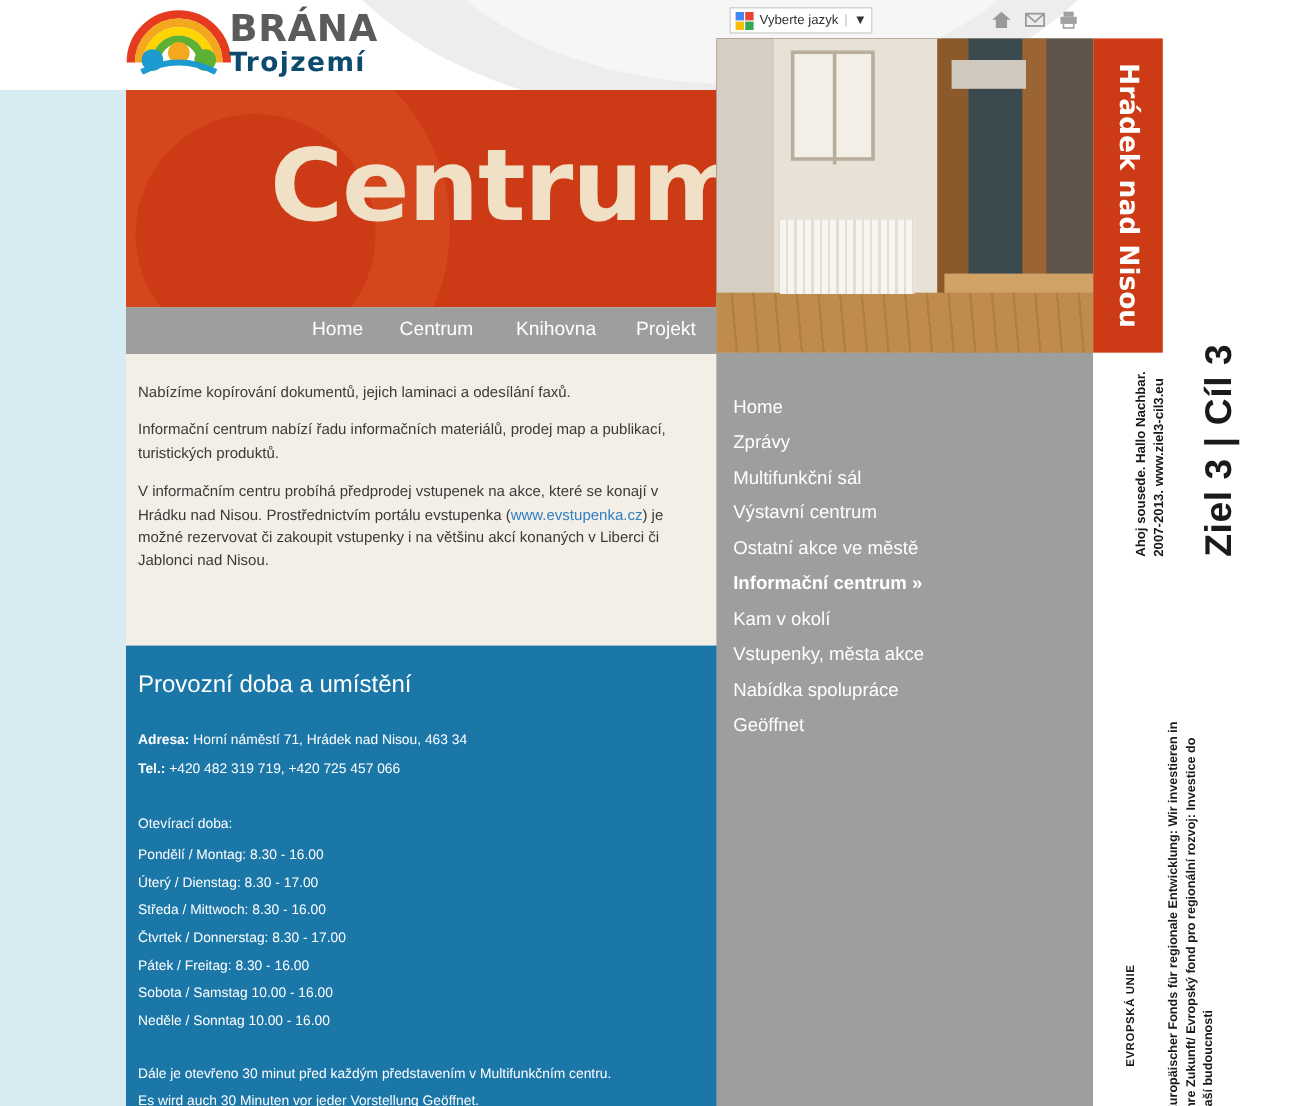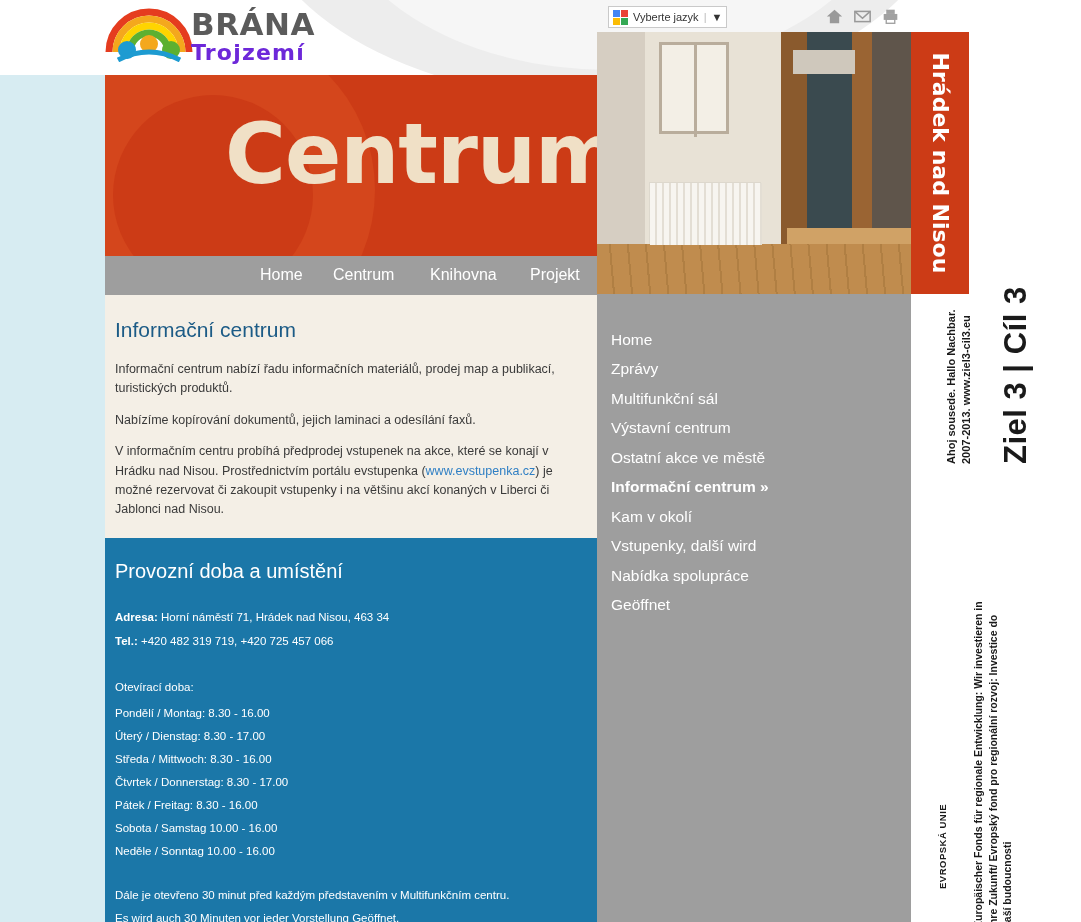--- a/index.html
+++ b/index.html
@@ -61,21 +61,21 @@
   .logo-brana {
     font-size: 31px;
     font-weight: bold;
     color: #5b5b5b;
     letter-spacing: 0.5px;
     font-family: "DejaVu Sans", sans-serif;
   }
   .logo-trojzemi {
     font-size: 22px;
     font-weight: bold;
-    color: #6d28d9;
+    color: #0c4a6e;
     letter-spacing: 1.2px;
     margin-top: 2px;
     font-family: "DejaVu Sans", sans-serif;
   }
 
   
   .body-bg {
     position: absolute;
     left: 0; top: 75px;
     width: 1081px; height: 847px;
@@ -409,23 +409,22 @@
   </div>
 
   <div class="navbar">
     <div class="nav-item" style="left:155px">Home</div>
     <div class="nav-item" style="left:228px">Centrum</div>
     <div class="nav-item" style="left:325px">Knihovna</div>
     <div class="nav-item" style="left:425px">Projekt</div>
   </div>
 
   <div class="content-inner">
-    <h1 class="page-title">Informační centrum</h1>
+    <p class="para">Nabízíme kopírování dokumentů, jejich laminaci a odesílání faxů.</p>
     <p class="para">Informační centrum nabízí řadu informačních materiálů, prodej map a publikací, turistických produktů.</p>
-    <p class="para">Nabízíme kopírování dokumentů, jejich laminaci a odesílání faxů.</p>
     <p class="para"><span>V informačním centru probíhá předprodej vstupenek na akce, které se konají v Hrádku nad Nisou. Prostřednictvím portálu evstupenka (</span><a href="#">www.evstupenka.cz</a><span>) je možné rezervovat či zakoupit vstupenky i na většinu akcí konaných v Liberci či Jablonci nad Nisou.</span></p>
   </div>
 
   <div class="bluebox">
     <h2>Provozní doba a umístění</h2>
     <div class="bb-line" style="top:72px">
       <b>Adresa:</b>
       <span>Horní náměstí 71, Hrádek nad Nisou, 463 34</span>
     </div>
     <div class="bb-line" style="top:96px">
@@ -445,21 +444,21 @@
   </div>
 
   <div class="rmenu">
     <div class="rmenu-item" style="top:37px">Home</div>
     <div class="rmenu-item" style="top:66px">Zprávy</div>
     <div class="rmenu-item" style="top:96px">Multifunkční sál</div>
     <div class="rmenu-item" style="top:125px">Výstavní centrum</div>
     <div class="rmenu-item" style="top:155px">Ostatní akce ve městě</div>
     <div class="rmenu-item active" style="top:184px">Informační centrum »</div>
     <div class="rmenu-item" style="top:214px">Kam v okolí</div>
-    <div class="rmenu-item" style="top:243px">Vstupenky, další wird</div>
+    <div class="rmenu-item" style="top:243px">Vstupenky, města akce</div>
     <div class="rmenu-item" style="top:273px">Nabídka spolupráce</div>
     <div class="rmenu-item" style="top:302px">Geöffnet</div>
   </div>
 
   <div class="sidebar">
     <div class="vtxt ziel-big" style="left:87px; top:170px;">Ziel 3 | Cíl 3</div>
     <div class="vtxt ziel-small" style="left:33px; top:170px;">Ahoj sousede. Hallo Nachbar.</div>
     <div class="vtxt ziel-small" style="left:48px; top:170px;">2007-2013. www.ziel3-cil3.eu</div>
 
     <div class="vtxt eu-small" style="left:26px; top:595px;">EVROPSKÁ UNIE</div>

